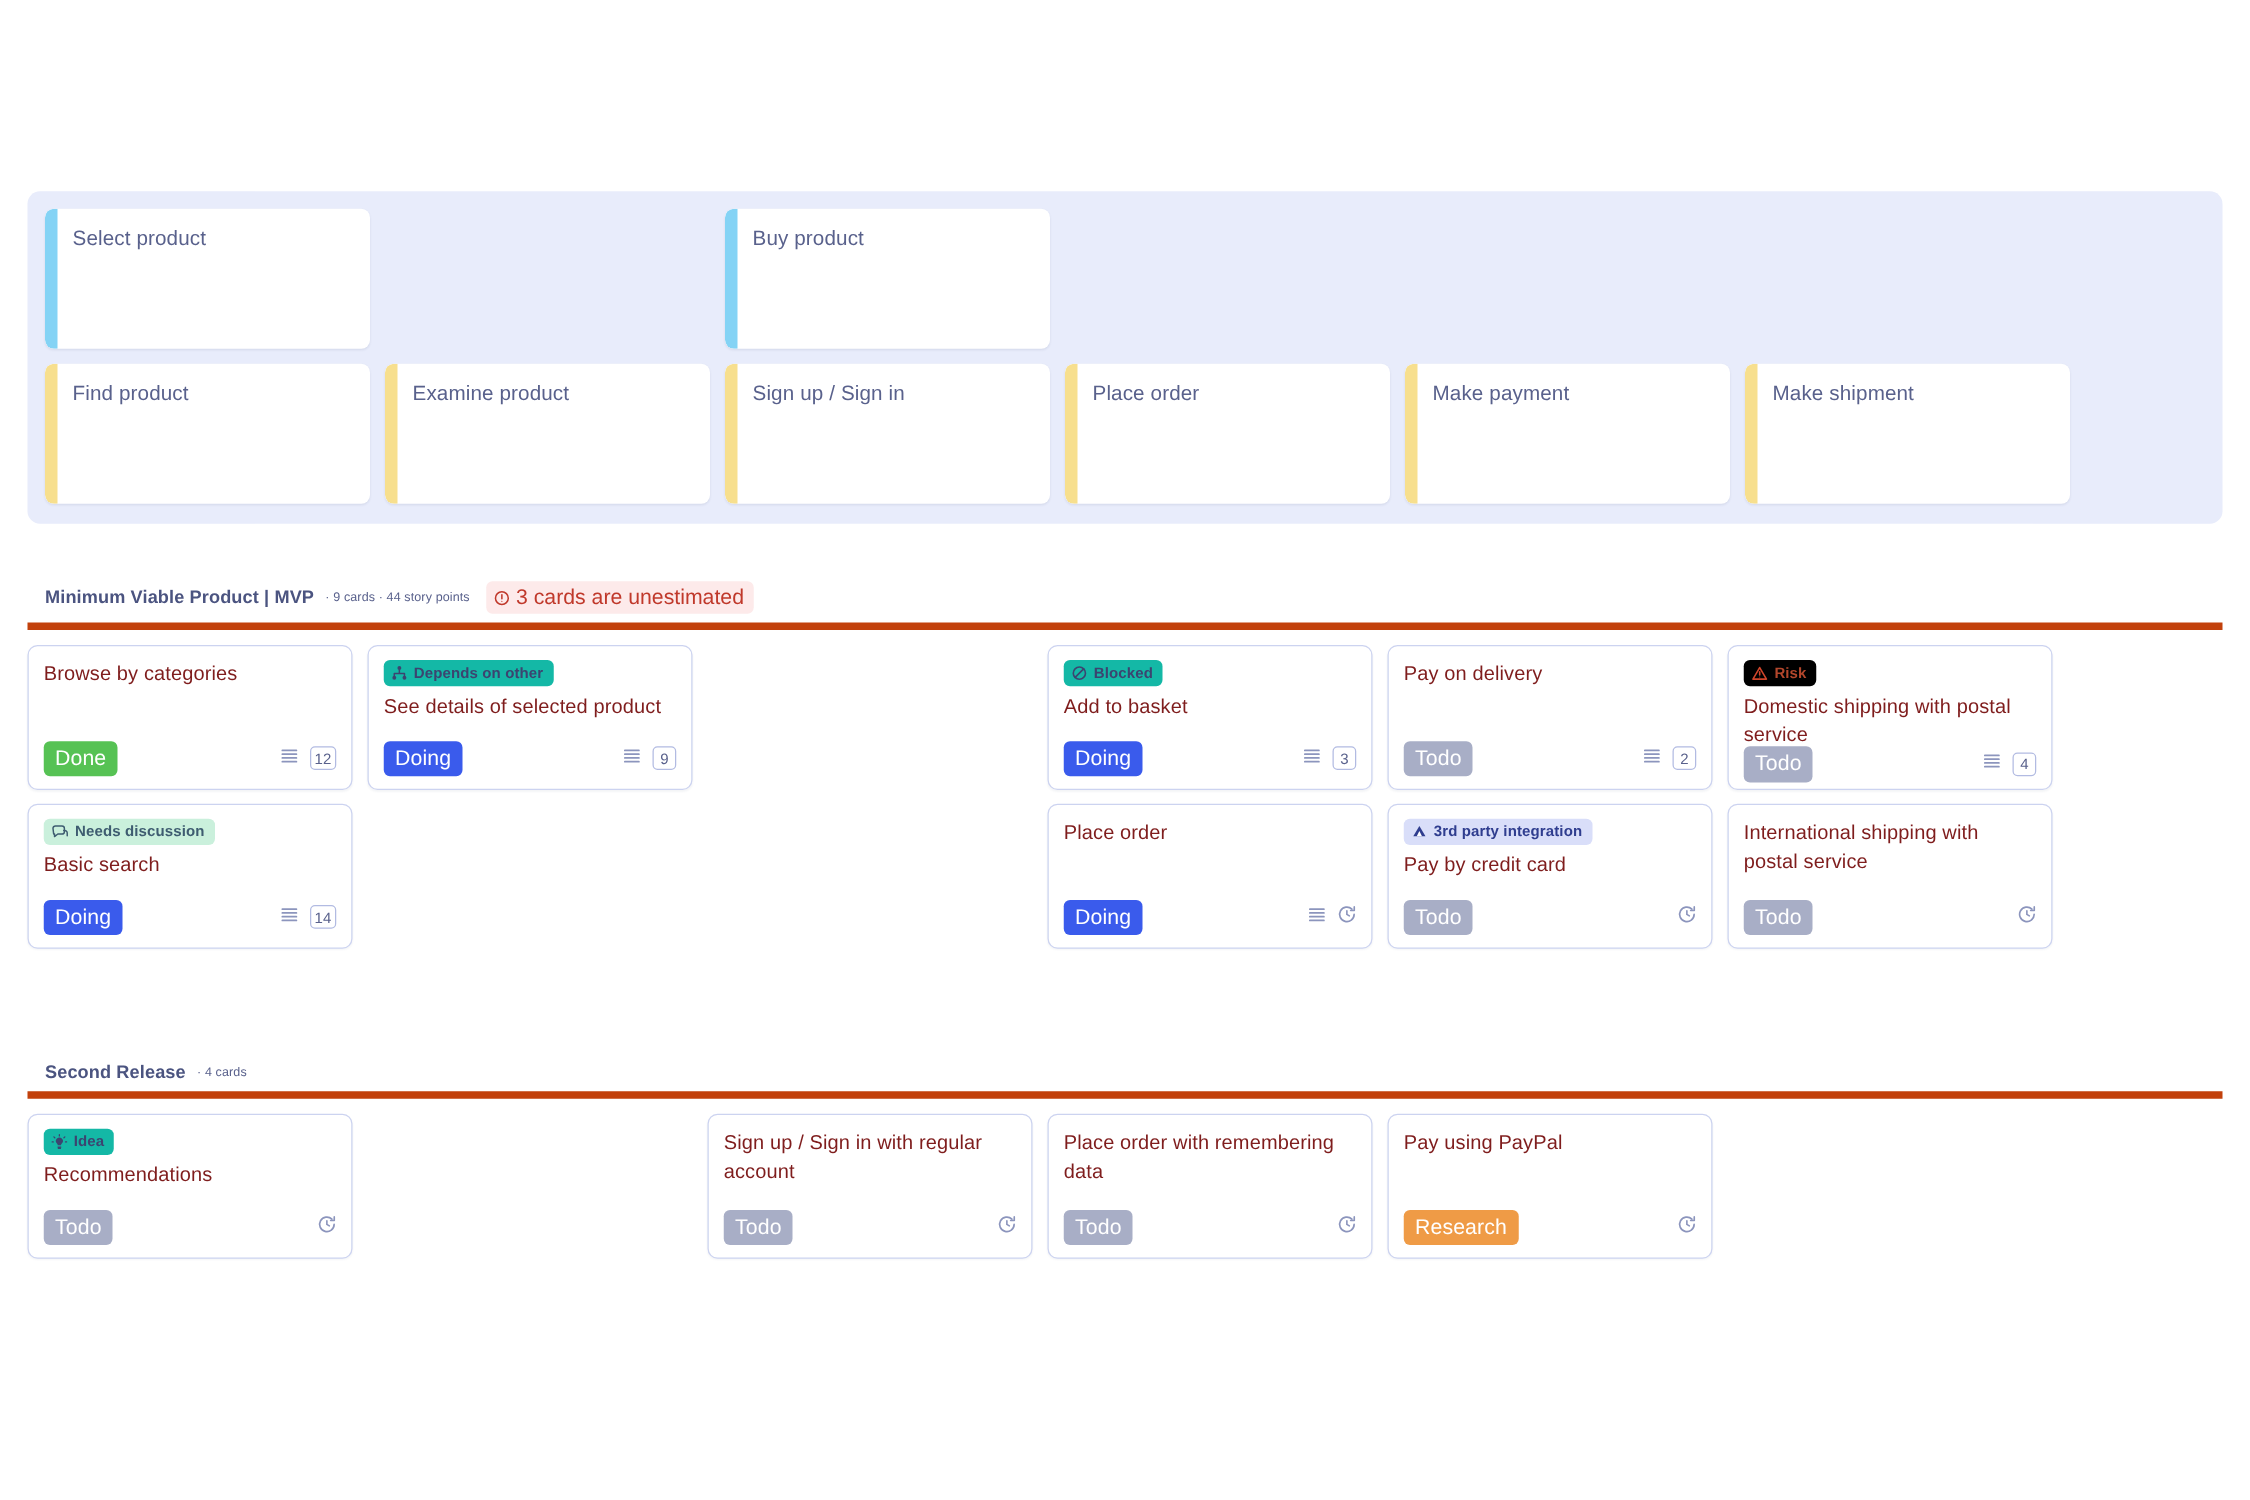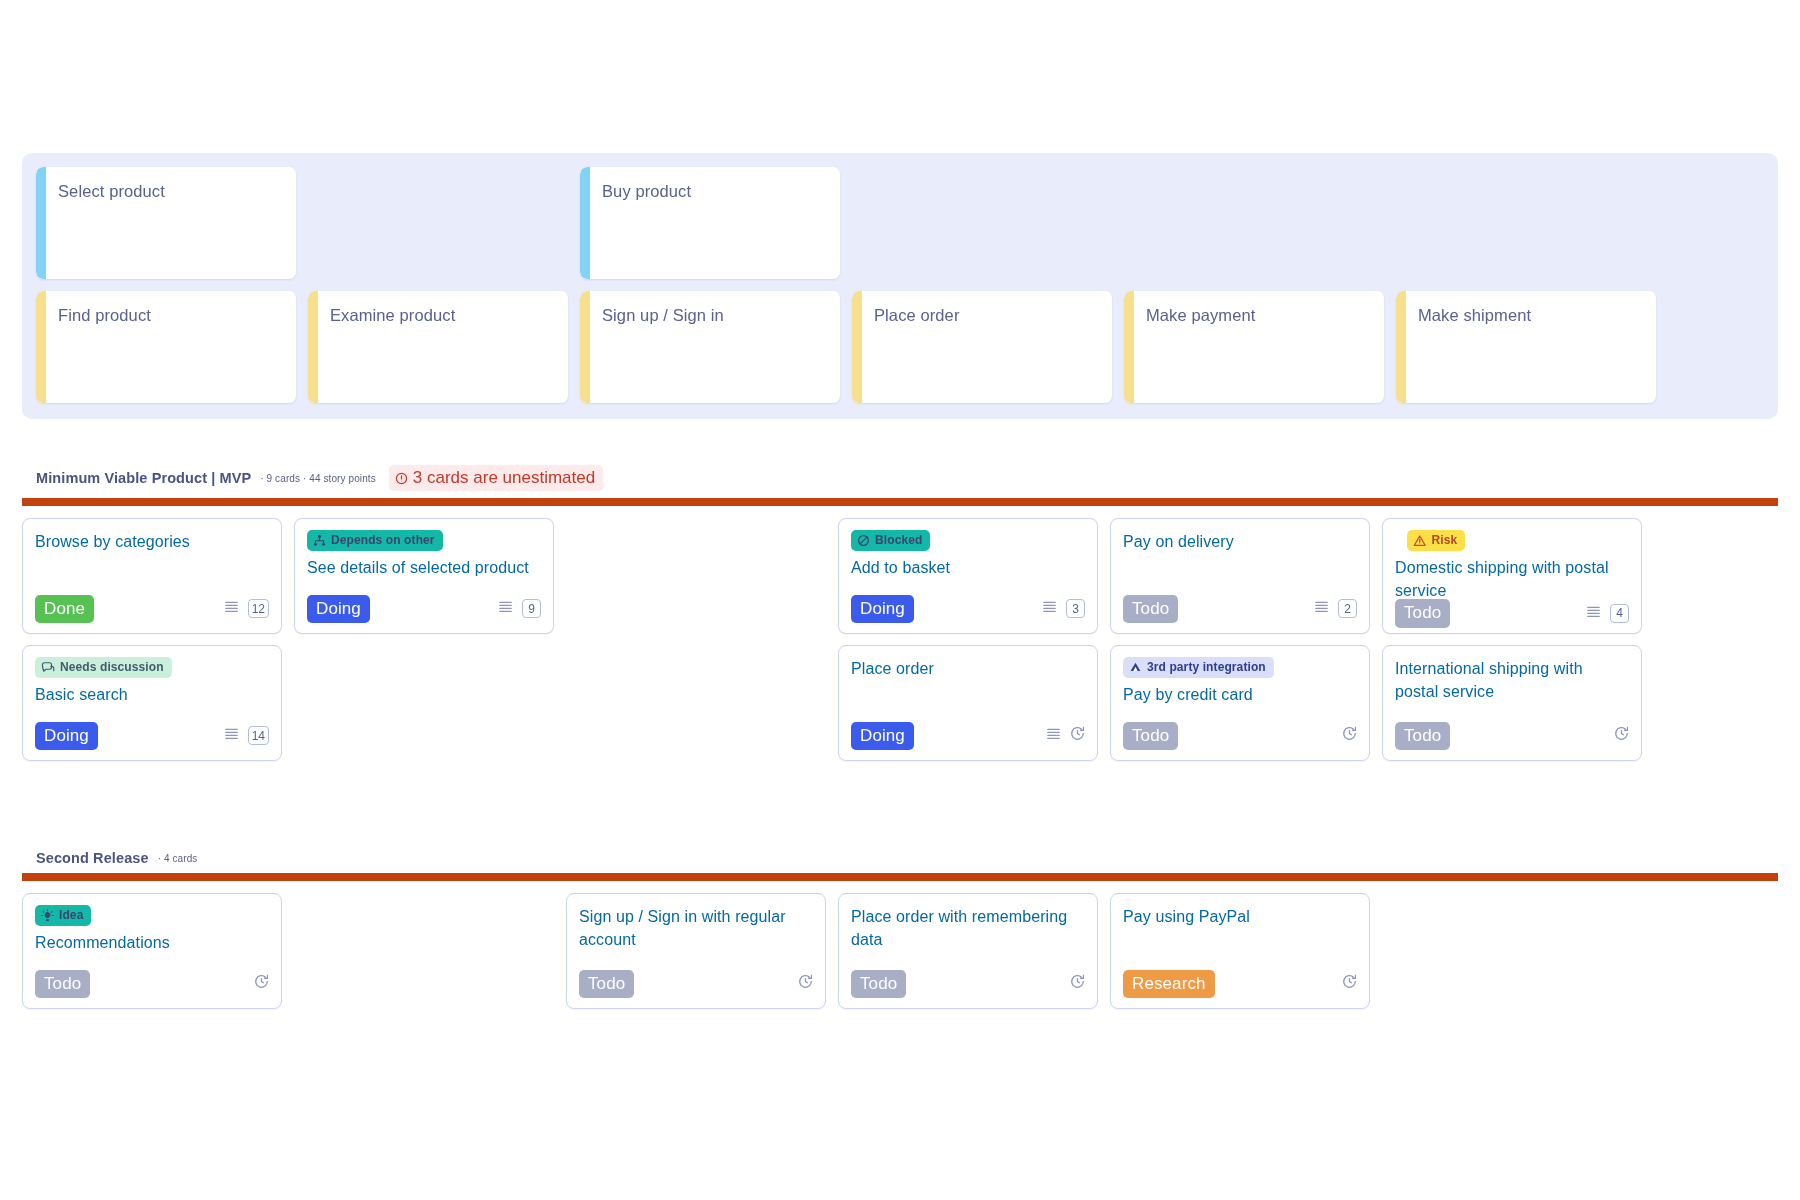--- a/index.html
+++ b/index.html
@@ -43,21 +43,21 @@
   .mapcard .t {
     font-size: 16.5px; color: #59618c; line-height: 1.32;
     letter-spacing: .1px;
   }
 
   
   .release { position: absolute; left: 22px; width: 1756px; }
   .release-head {
     display: flex; align-items: center; gap: 9px;
     padding: 0 0 7px 14px;
-    border-bottom: 8px solid #c2410c;
+    border-bottom: 6px solid #c2410c;
   }
   .release-title {
     font-size: 14.5px; color: #4b5480; font-weight: bold;
     letter-spacing: .1px;
   }
   .release-meta { font-size: 10px; color: #59618c; letter-spacing: .1px; }
   .warn-badge {
     display: inline-flex; align-items: center; gap: 5px;
     background: #fdeaea; color: #c0392b;
     border-radius: 5px; padding: 3px 8px 3px 6px;
@@ -74,34 +74,34 @@
     background: #ffffff;
     border: 1px solid #ccd3f0;
     border-radius: 8px;
     height: 116px;
     padding: 11px 12px 10px 12px;
     display: flex; flex-direction: column;
     box-shadow: 0 1px 1.5px rgba(40,50,90,.05);
     overflow: hidden;
   }
   .card .title {
-    font-size: 16px; color: #0369a1; line-height: 1.45;
+    font-size: 16px; color: #7f1d1d; line-height: 1.45;
     letter-spacing: .1px; flex: 1 1 auto;
   }
   .tag {
     display: inline-flex; align-items: center; gap: 5px;
     border-radius: 5px; padding: 3px 8px 3px 6px;
     font-size: 12px; font-weight: bold; letter-spacing: .1px;
     align-self: flex-start; margin-bottom: 5px;
     line-height: 1.25;
   }
   .tag svg { display: block; flex: 0 0 auto; }
   .tag-lavender { background: #14b8a6; color: #3c4470; }
   .tag-green    { background: #caf0dc; color: #3e5c70; }
-  .tag-orange   { background: #fde047; color: #b3472c; margin-left: 12px; }
+  .tag-orange   { background: #000000; color: #b3472c; }
   .tag-blue     { background: #d9def9; color: #2f3d8f; }
 
   .footer {
     display: flex; align-items: center; justify-content: space-between;
     margin-top: auto; min-height: 22px;
   }
   .pill {
     border-radius: 5px; padding: 4px 9px;
     font-size: 17px; color: #ffffff; letter-spacing: .1px;
     line-height: 1.2;

